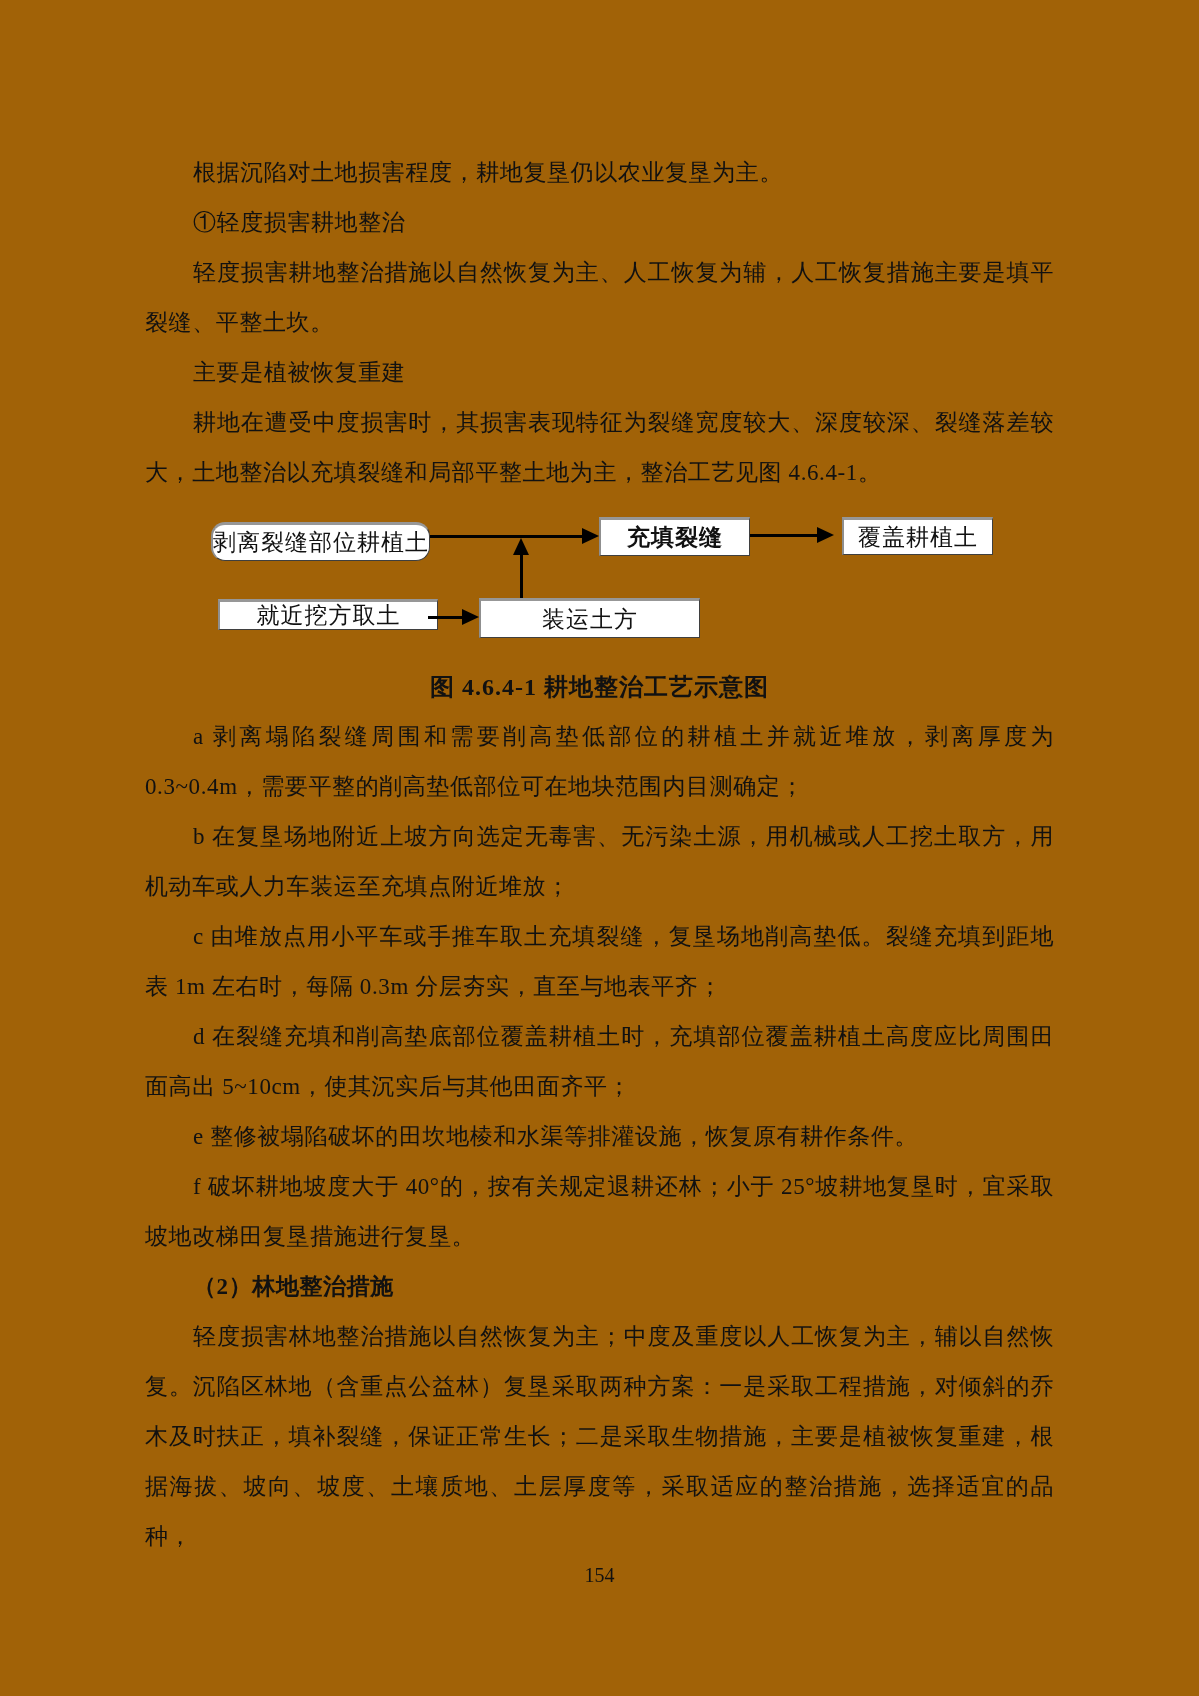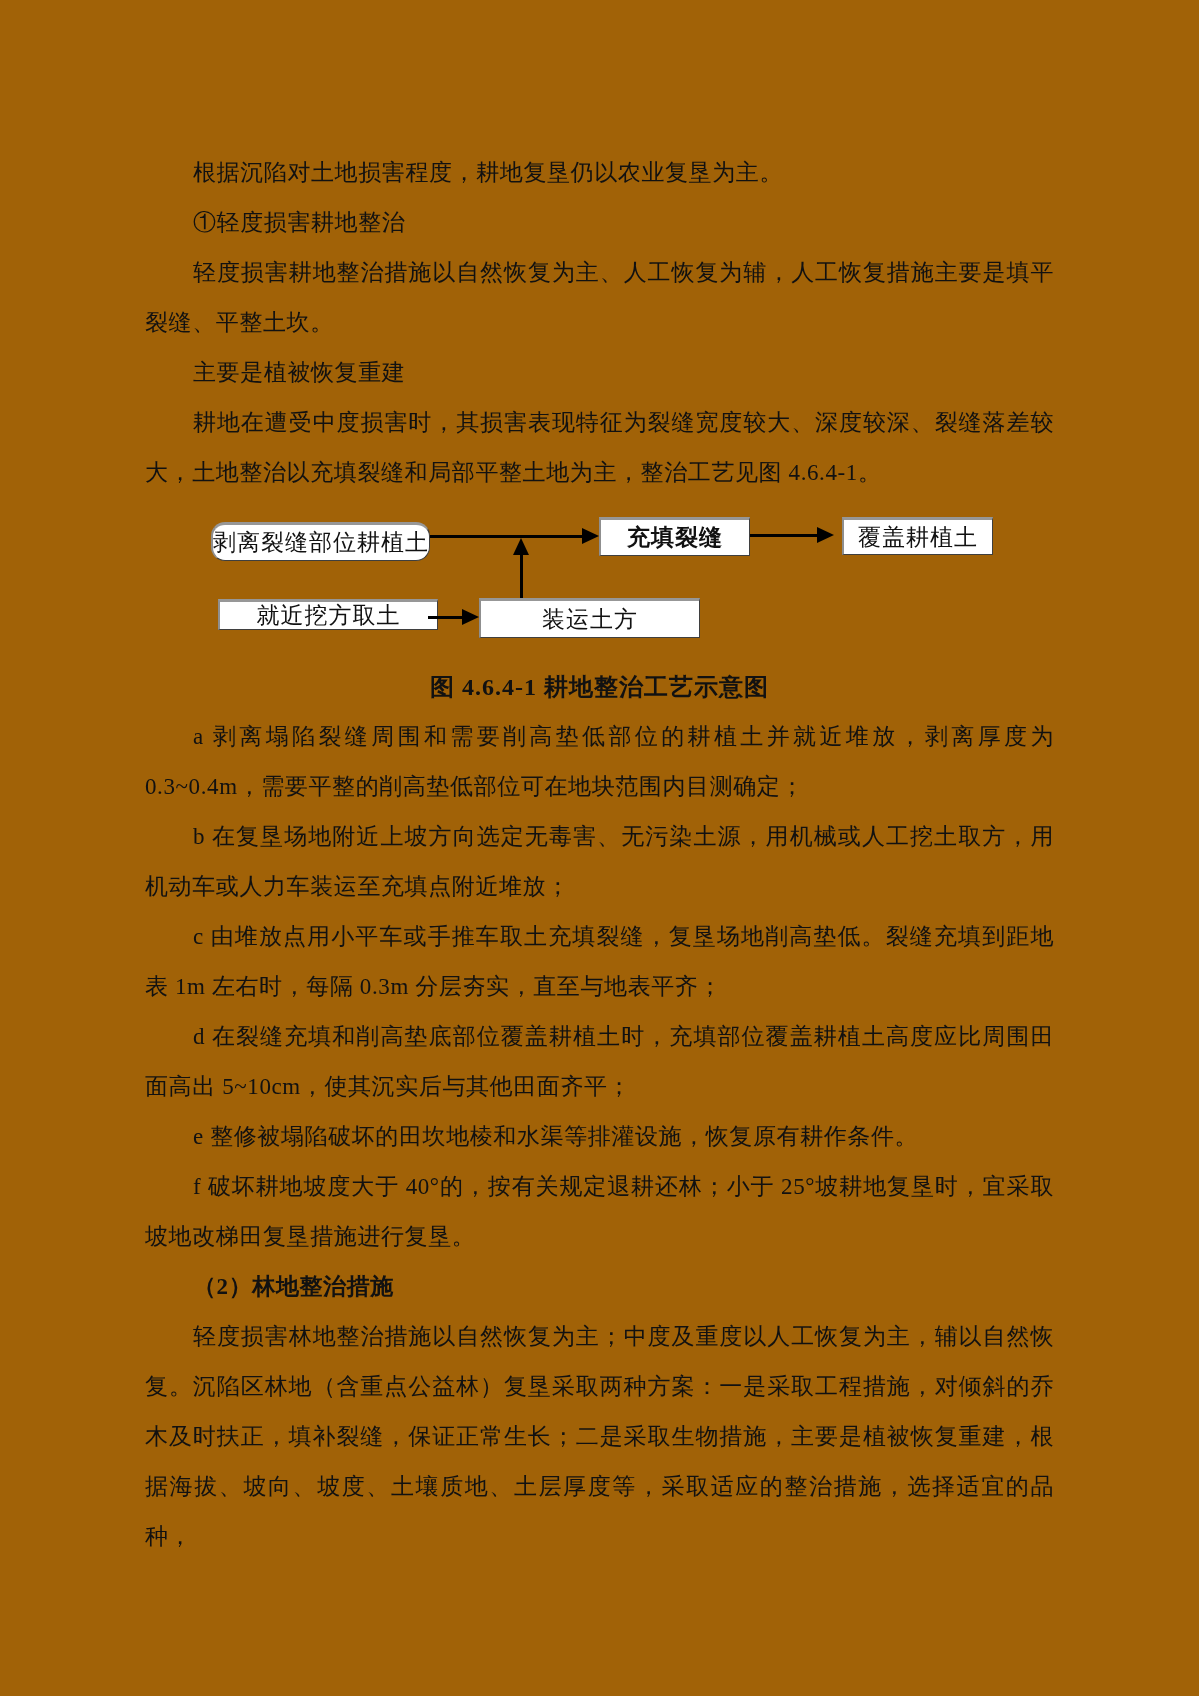--- a/index.html
+++ b/index.html
@@ -134,13 +134,14 @@
     <p class="para">e 整修被塌陷破坏的田坎地棱和水渠等排灌设施，恢复原有耕作条件。</p>
 
     <p class="para">f 破坏耕地坡度大于 40°的，按有关规定退耕还林；小于 25°坡耕地复垦时，宜采取坡地改梯田复垦措施进行复垦。</p>
 
     <p class="para bold">（2）林地整治措施</p>
 
     <p class="para">轻度损害林地整治措施以自然恢复为主；中度及重度以人工恢复为主，辅以自然恢复。沉陷区林地（含重点公益林）复垦采取两种方案：一是采取工程措施，对倾斜的乔木及时扶正，填补裂缝，保证正常生长；二是采取生物措施，主要是植被恢复重建，根据海拔、坡向、坡度、土壤质地、土层厚度等，采取适应的整治措施，选择适宜的品种，</p>
 
   </div>
 
+  <div class="page-number">154</div>
 </div>
 
 </body></html>

